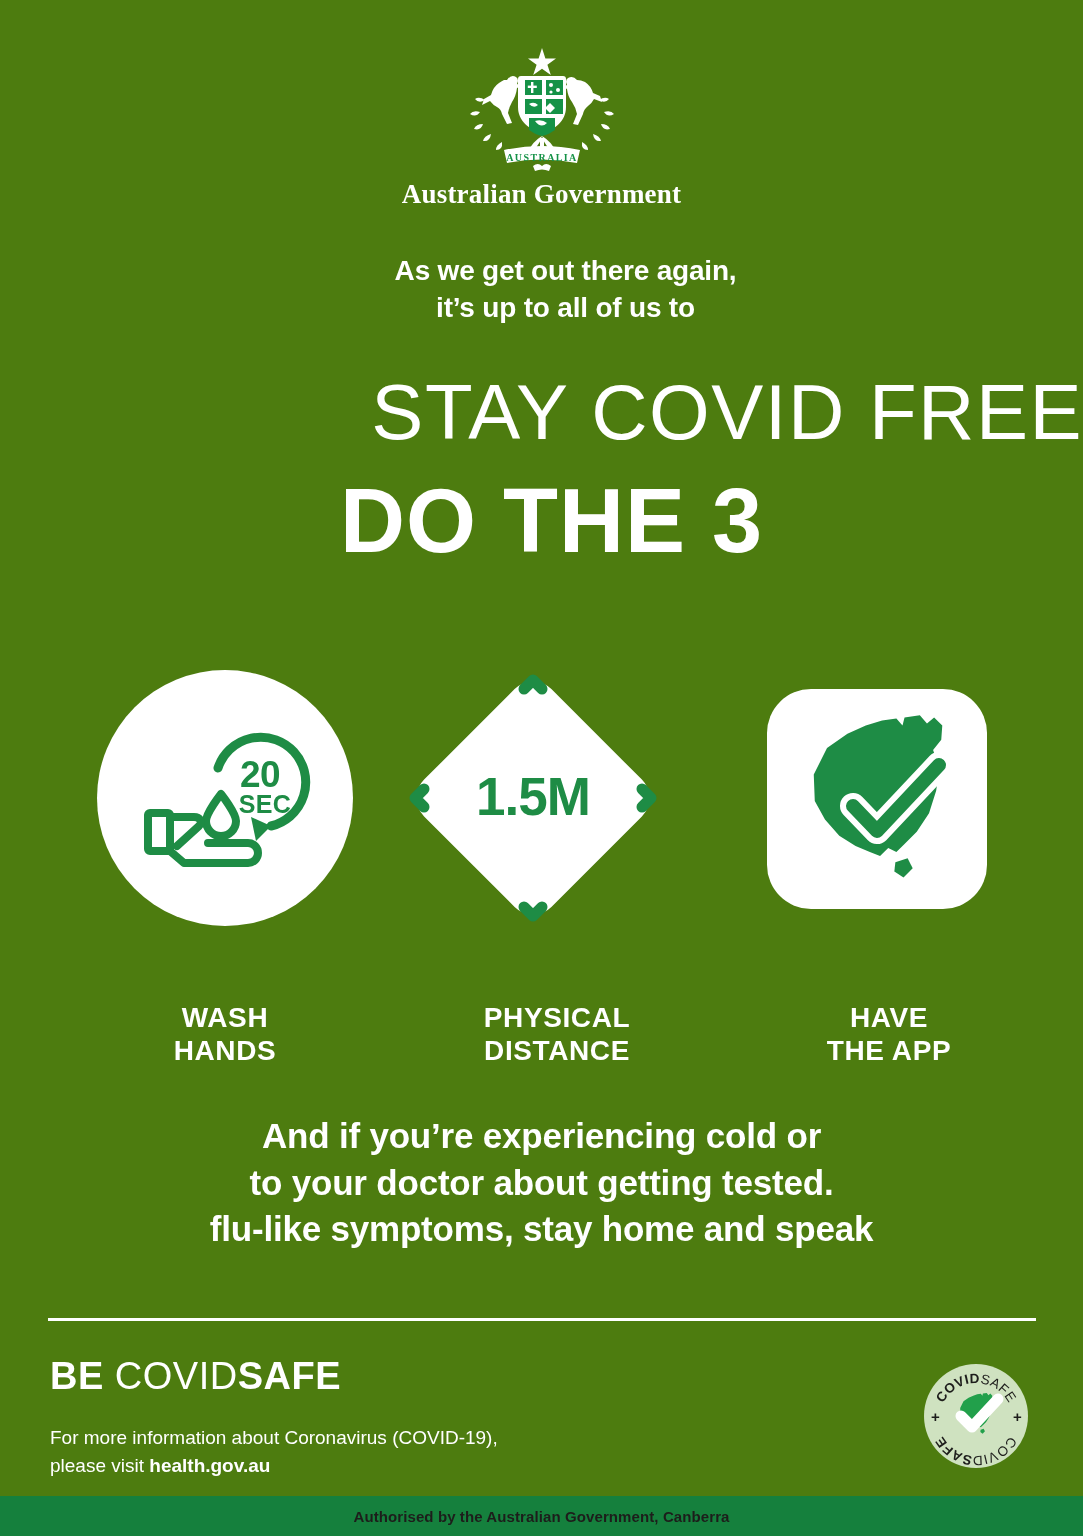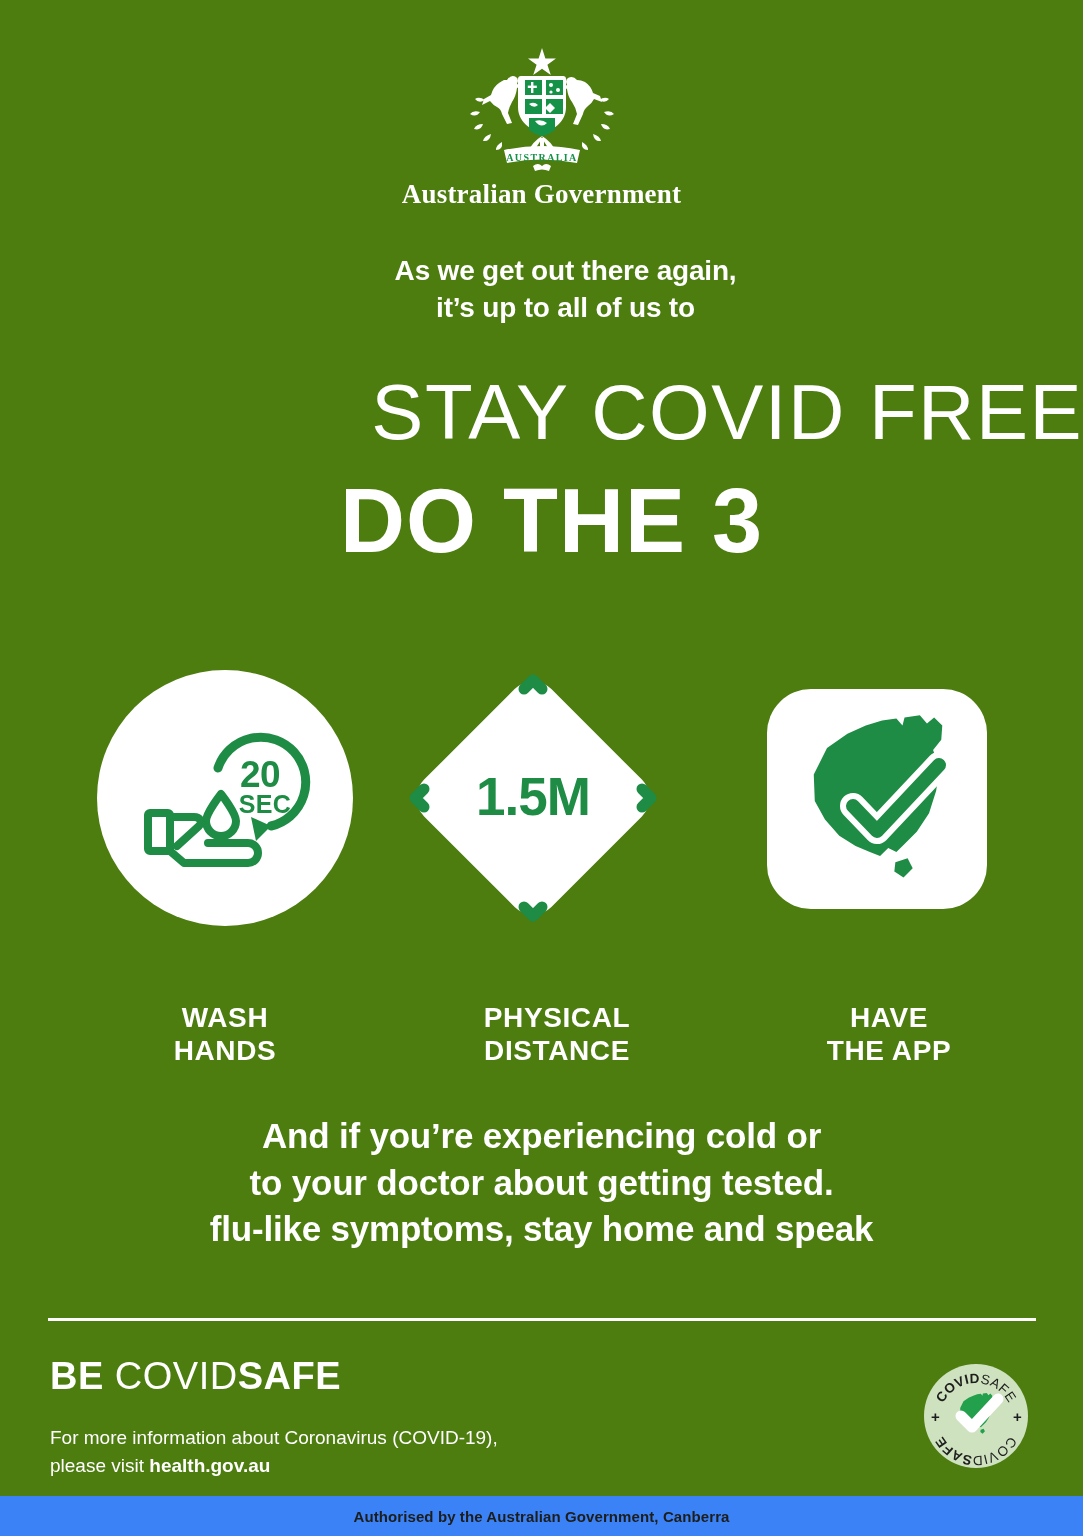--- a/index.html
+++ b/index.html
@@ -113,21 +113,21 @@
   }
   .footer-info .l { display:block; }
   .footer-info .bold { font-weight:bold; }
 
   .badge { position:absolute; left:922px; top:1362px; width:108px; height:108px; }
 
   
   .auth-strip {
     position:absolute; left:0; top:1496px;
     width:1083px; height:40px;
-    background:#3b82f6;
+    background:#15803d;
     display:flex; align-items:center; justify-content:center;
   }
   .auth-text {
     font-size:15px; font-weight:bold; color:#1d1d1b; letter-spacing:0.1px;
   }
 </style>
 </head>
 <body>
 
 <div id="poster">

